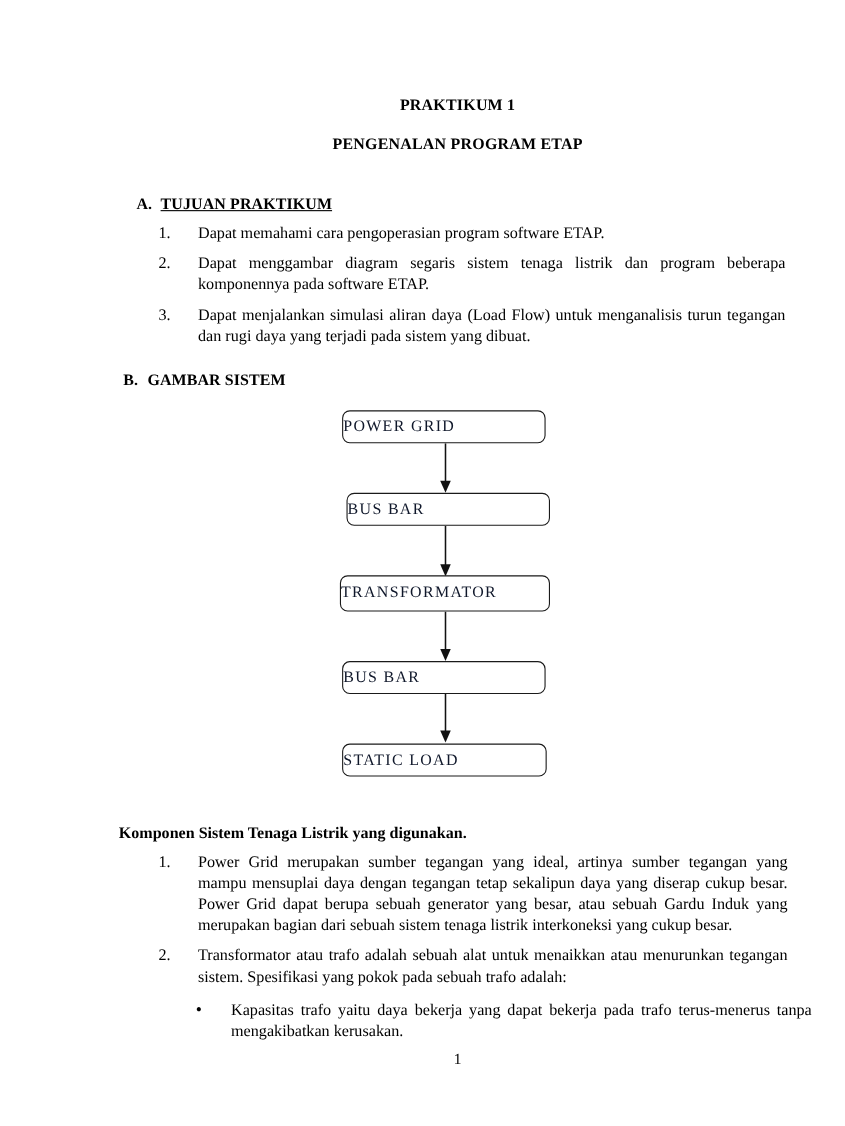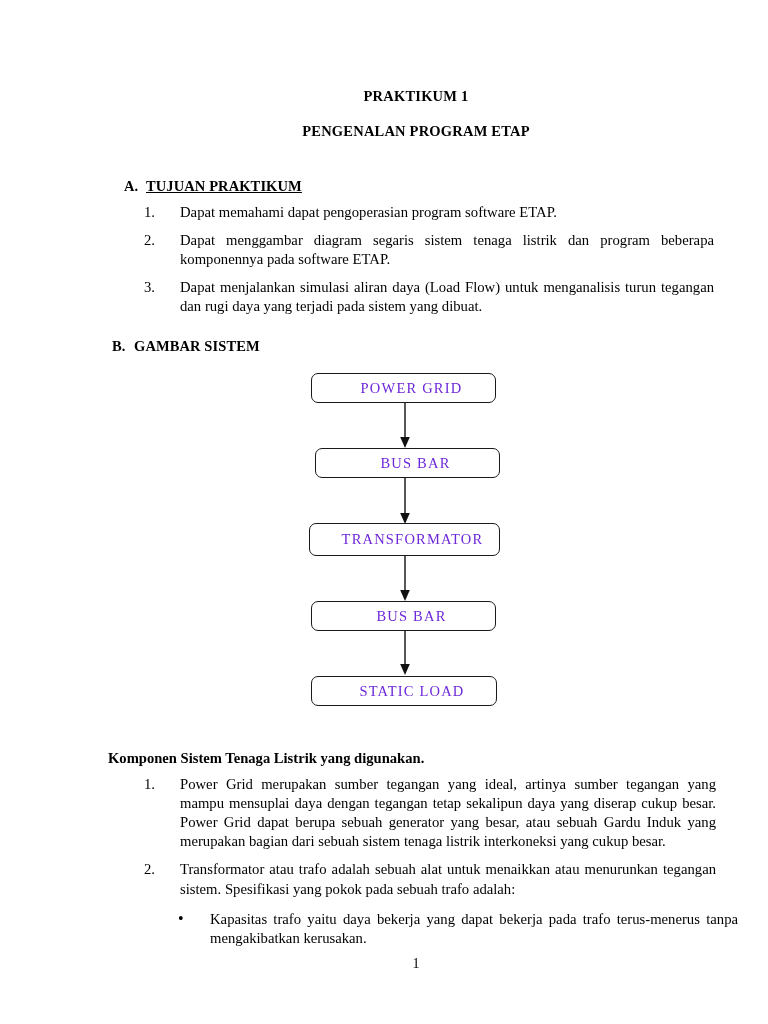--- a/index.html
+++ b/index.html
@@ -80,26 +80,24 @@
     height: 350px;
   }
   .flow-box {
     position: absolute;
     box-sizing: border-box;
     border: 1.4px solid #1a1a1a;
     border-radius: 7px;
     background: #ffffff;
     display: flex;
     align-items: center;
-    justify-content: center;
     font-family: "Liberation Serif", serif;
     font-size: 14.5px;
     letter-spacing: 1.2px;
-    color: #6d28d9;
-    padding-left: 16px;
+    color: #0f172a;
   }
   .flow-arrow {
     position: absolute;
   }
 
   
   .bold-lead {
     position: absolute;
     font-weight: bold;
     font-size: 14.6px;
@@ -140,21 +138,21 @@
   <div class="doc-title" id="title-main">PRAKTIKUM 1</div>
   <div class="doc-title" id="title-sub">PENGENALAN PROGRAM ETAP</div>
 
   <div class="section-head" style="left:92px; top:178px;text-decoration:underline;">
     <span class="sec-letter">A.</span><span>TUJUAN PRAKTIKUM</span>
   </div>
 
   <div class="num-list" style="top:203px;">
     <div class="num-item">
       <span class="marker">1.</span>
-      <span class="body">Dapat memahami dapat pengoperasian program software ETAP.</span>
+      <span class="body">Dapat memahami cara pengoperasian program software ETAP.</span>
     </div>
     <div class="num-item">
       <span class="marker">2.</span>
       <span class="body">Dapat menggambar diagram segaris sistem tenaga listrik dan program beberapa komponennya pada software ETAP.</span>
     </div>
     <div class="num-item">
       <span class="marker">3.</span>
       <span class="body">Dapat menjalankan simulasi aliran daya (Load Flow) untuk menganalisis turun tegangan dan rugi daya yang terjadi pada sistem yang dibuat.</span>
     </div>
   </div>

